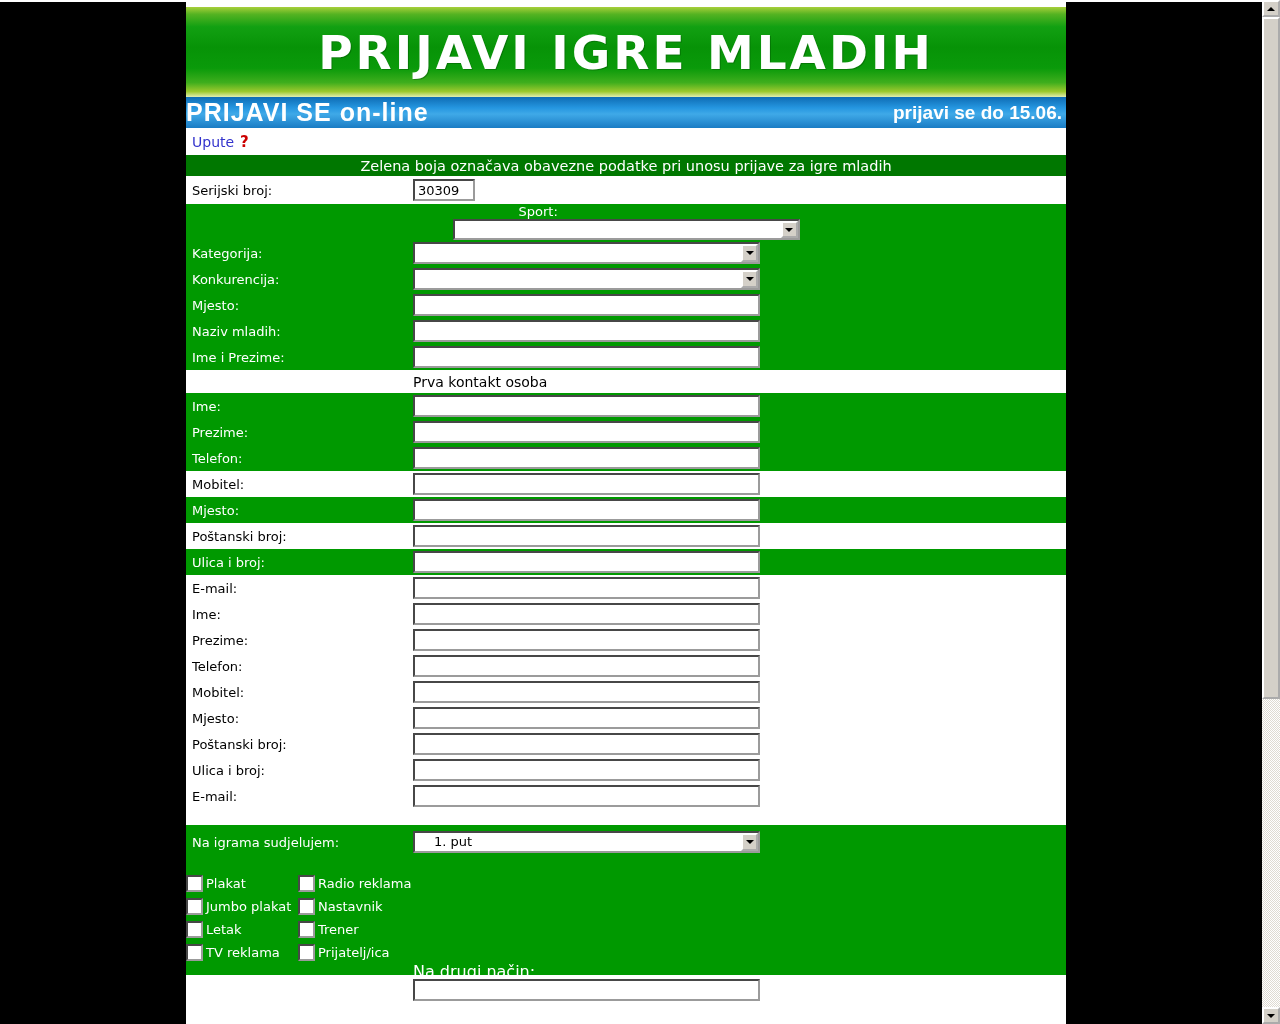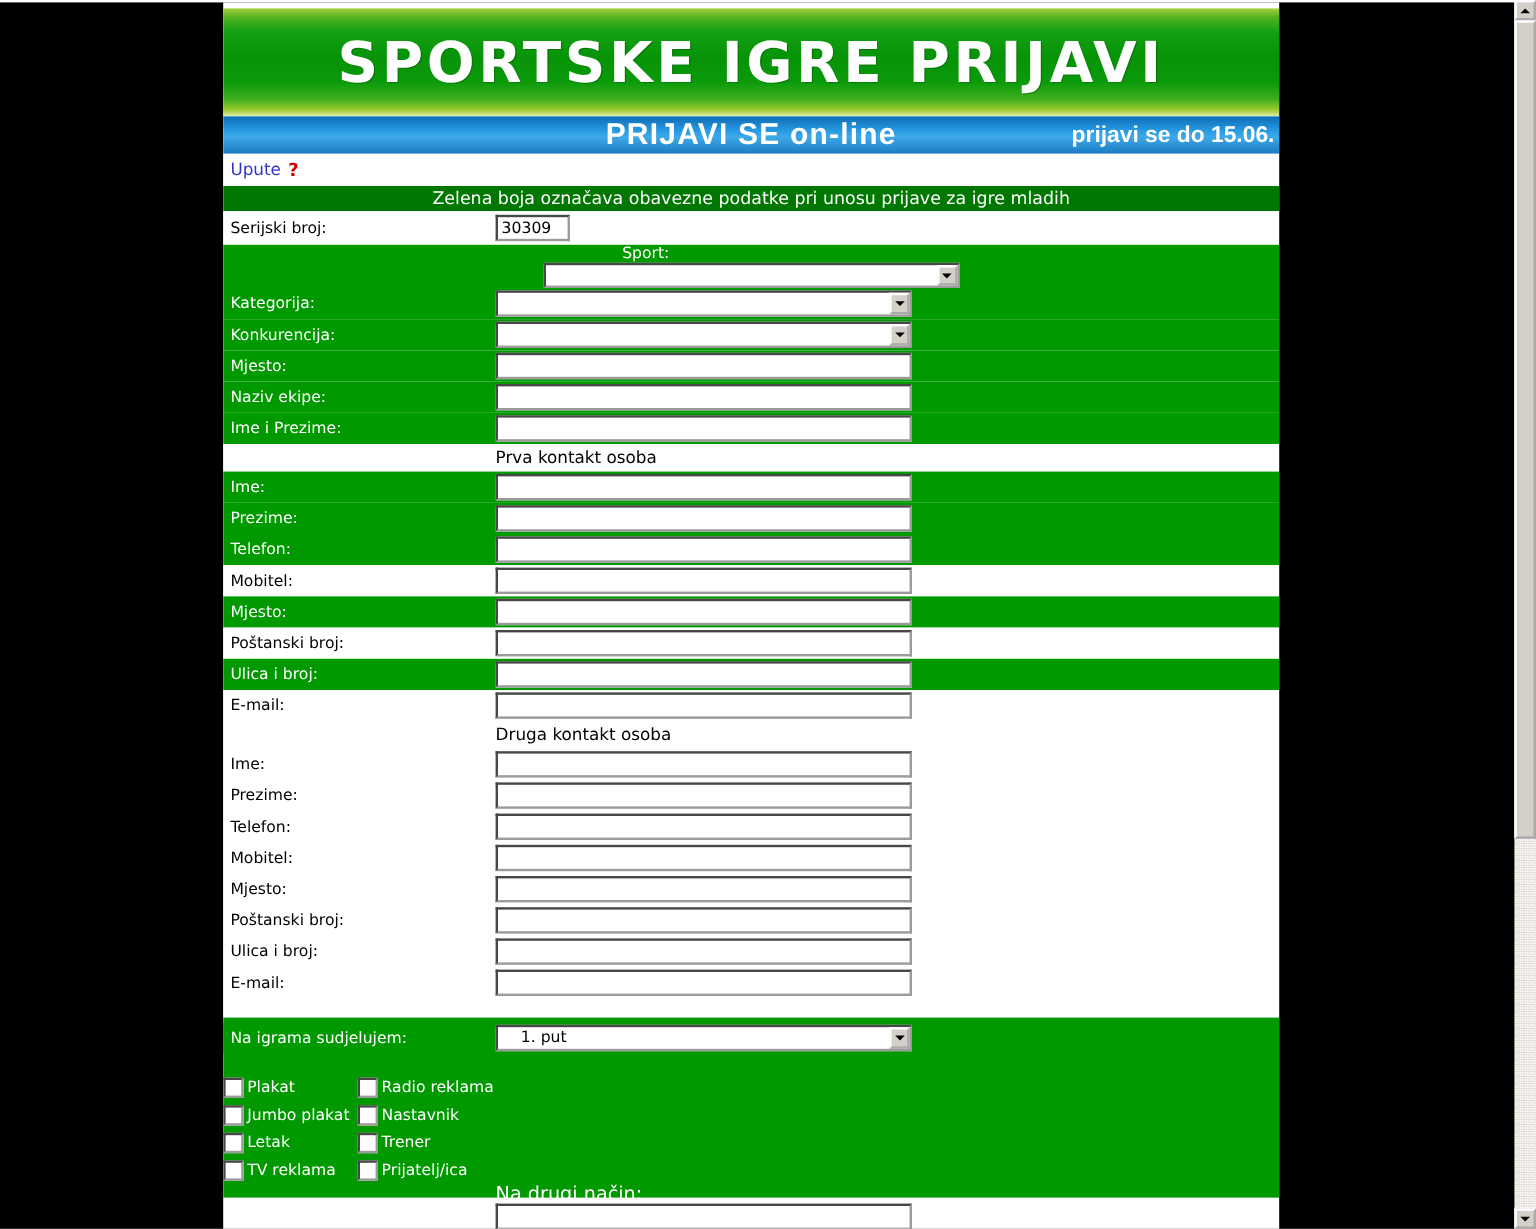--- a/index.html
+++ b/index.html
@@ -22,21 +22,21 @@
   }
   .banner h1{
     margin:0;color:#fff;font-size:47px;font-weight:bold;
     font-family:"DejaVu Sans", sans-serif;letter-spacing:3px;white-space:nowrap;
     text-shadow:1px 1px 0 rgba(0,60,0,.35);
   }
   
   .bluebar{
     position:relative;height:31px;margin-top:0px;
     background:linear-gradient(180deg,#0e6cb4 0%,#2596e0 35%,#3fa9e8 55%,#1a7cc4 100%);
-    display:flex;align-items:center;justify-content:center;
+    display:flex;align-items:center;
   }
   .bluebar .main{
     color:#fff;font-weight:bold;font-size:25px;font-family:"Liberation Sans", sans-serif;
     letter-spacing:1px;
   }
   .bluebar .deadline{
     position:absolute;right:4px;top:0;bottom:0;display:flex;align-items:center;
     color:#fff;font-weight:bold;font-size:19px;font-family:"Liberation Sans", sans-serif;
   }
   
@@ -112,21 +112,21 @@
   }
 </style>
 </head>
 <body>
 
 <div class="topline"></div>
 
 <div class="content">
 
   <div class="banner">
-    <h1>SPORTSKE IGRE PRIJAVI</h1>
+    <h1>PRIJAVI IGRE MLADIH</h1>
   </div>
 
   <div class="bluebar">
     <span class="main">PRIJAVI SE on-line</span>
     <span class="deadline">prijavi se do 15.06.</span>
   </div>
 
   <div class="upute-row">
     <a class="upute-link">Upute</a>
     <span class="help-mark">?</span>
@@ -164,21 +164,21 @@
       <span class="arrowbtn">
           <span class="tri-down"></span>
         </span>
     </div>
   </div>
   <div class="row green">
     <span class="lbl">Mjesto:</span>
     <input class="txt" type="text" style="">
   </div>
   <div class="row green">
-    <span class="lbl">Naziv ekipe:</span>
+    <span class="lbl">Naziv mladih:</span>
     <input class="txt" type="text" style="">
   </div>
   <div class="row green">
     <span class="lbl">Ime i Prezime:</span>
     <input class="txt" type="text" style="">
   </div>
 
   <div class="section-heading">Prva kontakt osoba</div>
 
   <div class="row green">
@@ -207,21 +207,20 @@
   </div>
   <div class="row green">
     <span class="lbl">Ulica i broj:</span>
     <input class="txt" type="text" style="">
   </div>
   <div class="row">
     <span class="lbl">E-mail:</span>
     <input class="txt" type="text" style="">
   </div>
 
-  <div class="section-heading">Druga kontakt osoba</div>
 
   <div class="row">
     <span class="lbl">Ime:</span>
     <input class="txt" type="text" style="">
   </div>
   <div class="row">
     <span class="lbl">Prezime:</span>
     <input class="txt" type="text" style="">
   </div>
   <div class="row">

